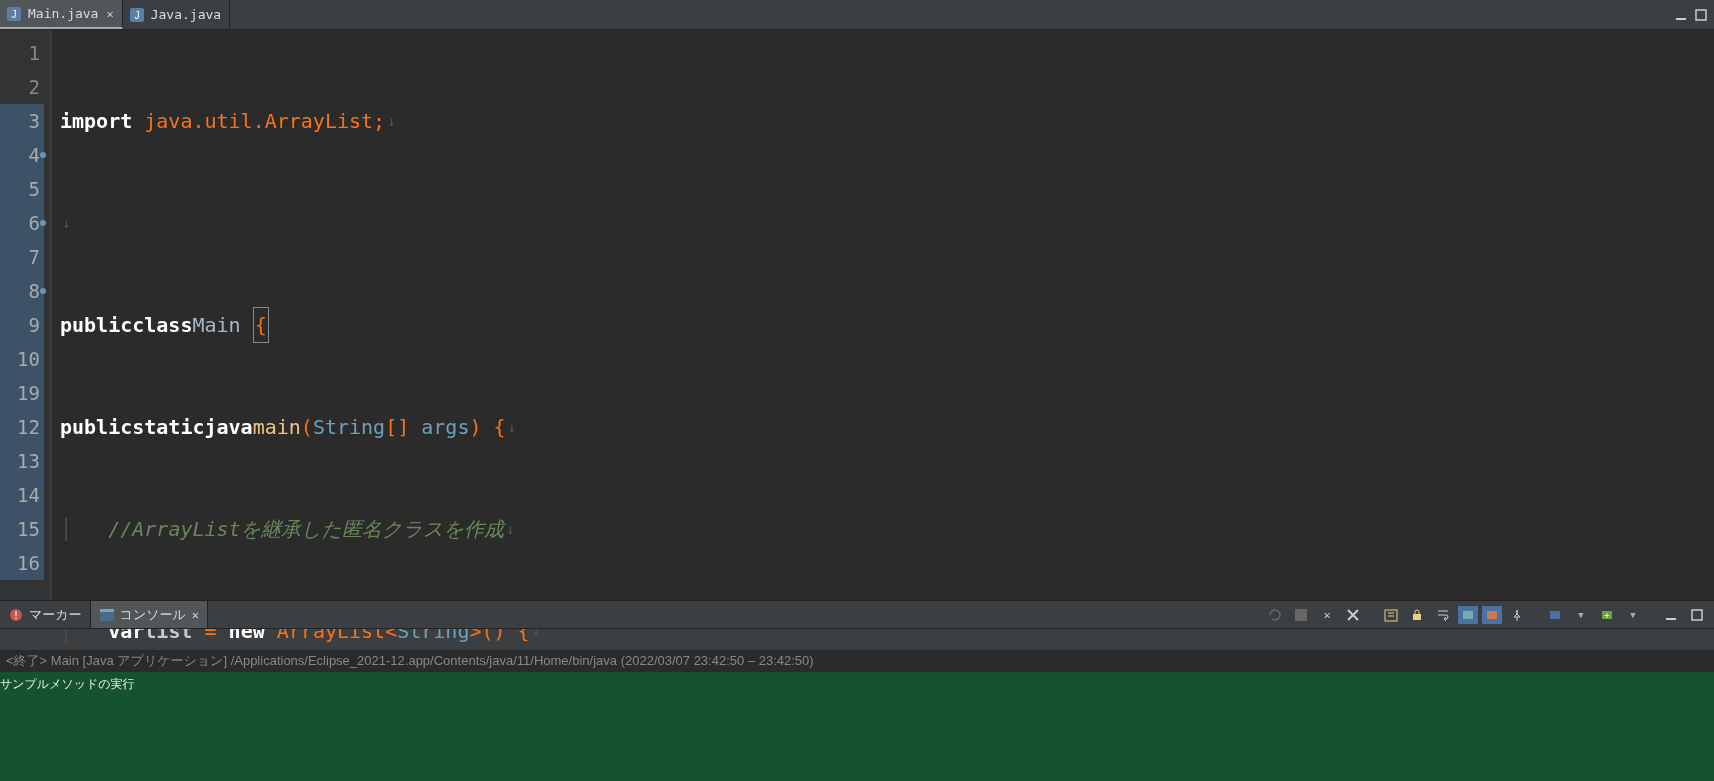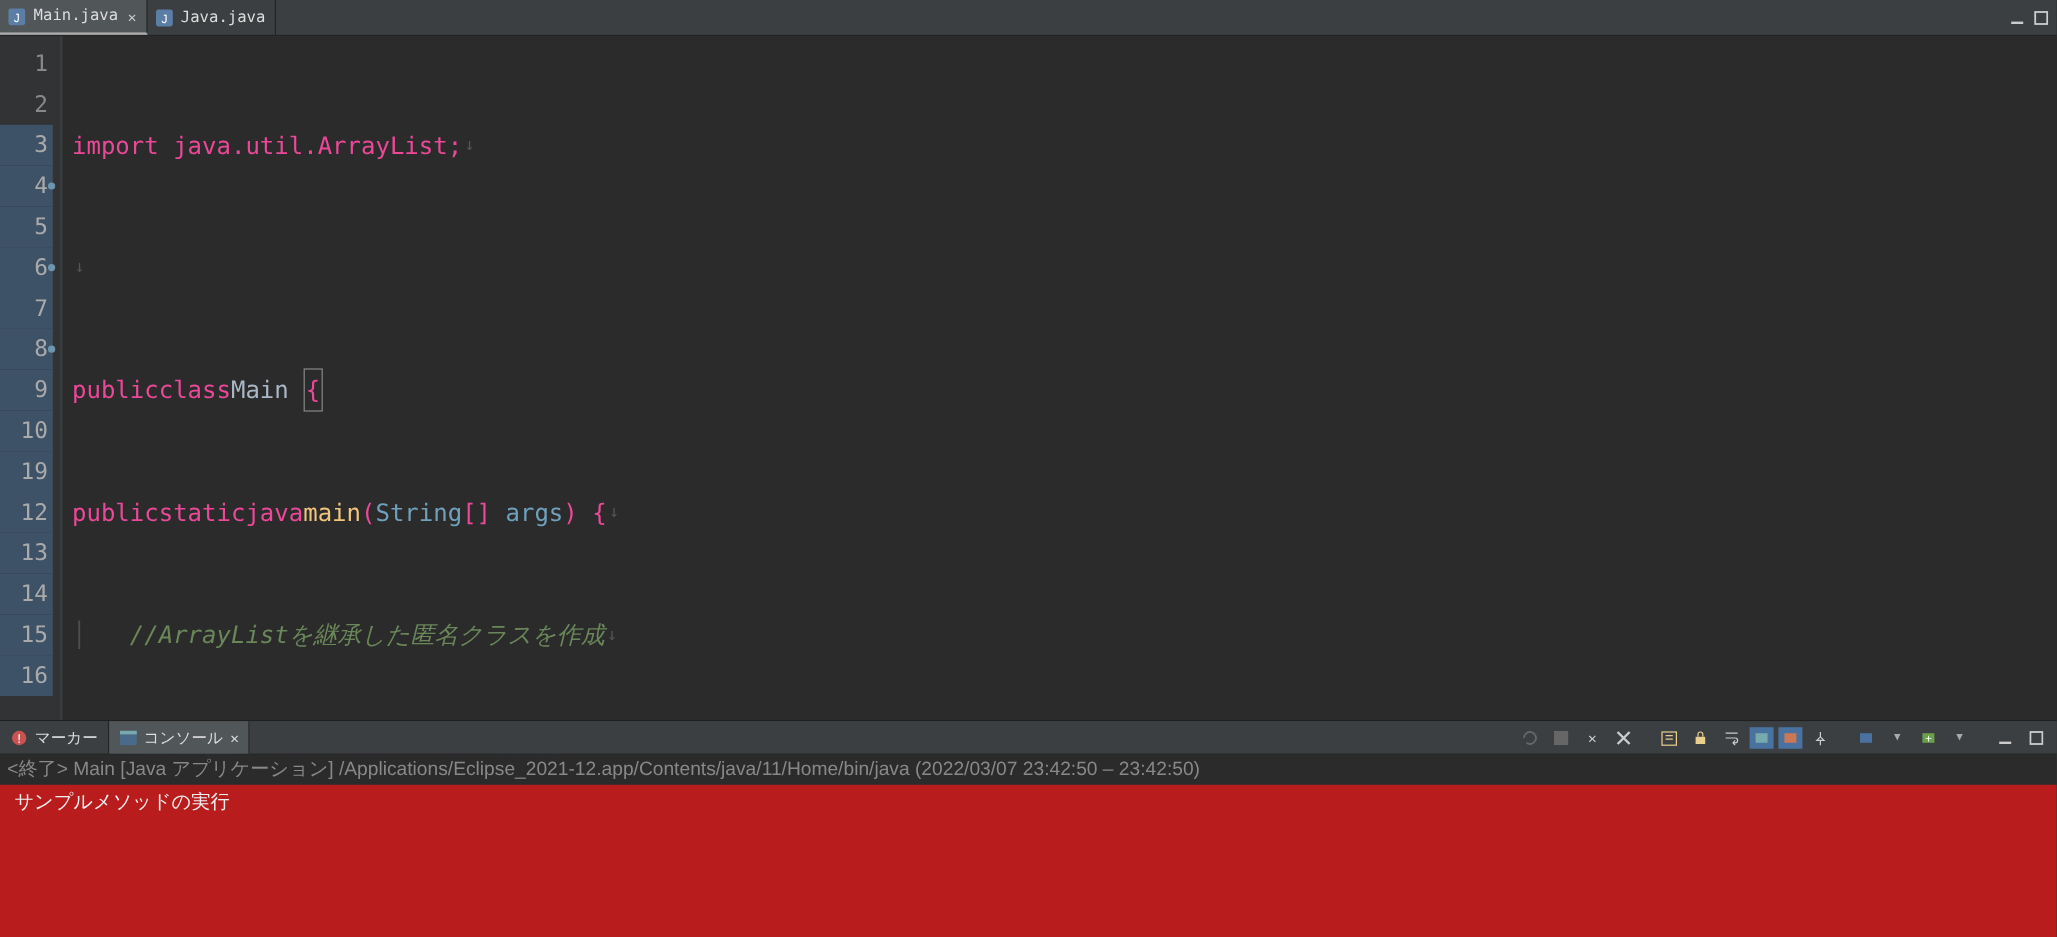--- a/index.html
+++ b/index.html
@@ -11,42 +11,42 @@
   .tab .close { margin-left: 8px; font-size: 12px; color: #ccc; }
   .win-buttons { position: absolute; right: 6px; top: 0; height: 100%; display: flex; align-items: center; gap: 6px; }
   .win-btn { width: 14px; height: 14px; color: #ccc; display:flex; align-items:center; justify-content:center; }
   .code-area { display: flex; height: 570px; background: #2b2b2b; }
   .gutter { width: 52px; background: #313335; text-align: right; padding: 6px 6px 0 0; font-size: 19px; line-height: 34px; color: #888; position: relative; border-right: 2px solid #3a3d3f; }
   .gutter .ln { height: 34px; position: relative; padding-right: 4px; }
   .gutter .ln.sel { background: #3e5267; color: #aaa; }
   .gutter .marker-dot { position:absolute; right:-2px; top:14px; width:6px; height:6px; border-radius:50%; background:#6c95b0; }
   .code { flex: 1; padding: 6px 0 0 8px; font-size: 20px; line-height: 34px; font-family: "Menlo","Consolas",monospace; white-space: pre; color: #c9c9c9; }
   .code .row { height: 34px; display:flex; align-items:center; }
-  .tok-kw { color: #ec4899; }
+  .tok-kw { color: #ffffff; font-weight: bold; }
   .tok-type { color: #6fa0bc; }
   .tok-classname { color: #a9b7c6; }
   .tok-method { color: #f2c57d; }
   .tok-comment { color: #6a8759; font-style: italic; }
-  .tok-punc { color: #ec4899; }
+  .tok-punc { color: #f97316; }
   .tok-var { color: #c9c9c9; font-weight: bold; }
   .ws-arrow { color: #555; font-size:14px; margin-left:2px; }
   .box-brace { border: 1px solid #888; padding: 0 1px; display:inline-block; }
   .indent-guide { color:#4e4e4e; display:inline-block; }
 
   .bottom-panel { height: 181px; background: #3c3f41; border-top: 1px solid #1f1f1f; display:flex; flex-direction:column; }
   .bottom-tabs { height: 28px; background: #3c3f41; display:flex; align-items:stretch; position:relative; border-bottom: 1px solid #232323; }
   .btab { display:flex; align-items:center; padding: 0 8px; border-right:1px solid #232323; font-size:13px; color:#ddd; cursor:pointer; }
   .btab.active { background:#515658;justify-content:flex-end; }
   .btab .close { margin-left:6px; font-size:12px; }
   .btab .icon { width:16px; height:16px; margin-right:5px; display:inline-block; }
   .bottom-toolbar { position:absolute; right:6px; top:0; height:100%; display:flex; align-items:center; gap:4px; }
   .tbtn { width:22px; height:22px; display:flex; align-items:center; justify-content:center; color:#aaa; font-size:12px; }
   .tbtn.disabled { color:#555; }
-  .console-header { font-size:16px; color:#888; padding:2px 6px; background:#2b2b2b; font-family: sans-serif; }
-  .console-body { flex:1; background:#b91c1c; color:#eee; font-size:16px; padding:4px 12px; font-family: sans-serif; }
+  .console-header { font-size:13px; color:#888; padding:2px 6px; background:#2b2b2b; font-family: sans-serif; margin-top: 21px; }
+  .console-body { flex:1; background:#14532d; color:#eee; font-size:12px; padding:4px 0; font-family: sans-serif; }
   svg { display:block; }
 </style>
 </head>
 <body>
 
 <div class="editor-tabs">
   <div class="tab active">
     <span class="jicon">
       <svg viewBox="0 0 16 16">
           <rect x="1" y="1" width="14" height="14" rx="2" fill="#5a7ea6"></rect>

